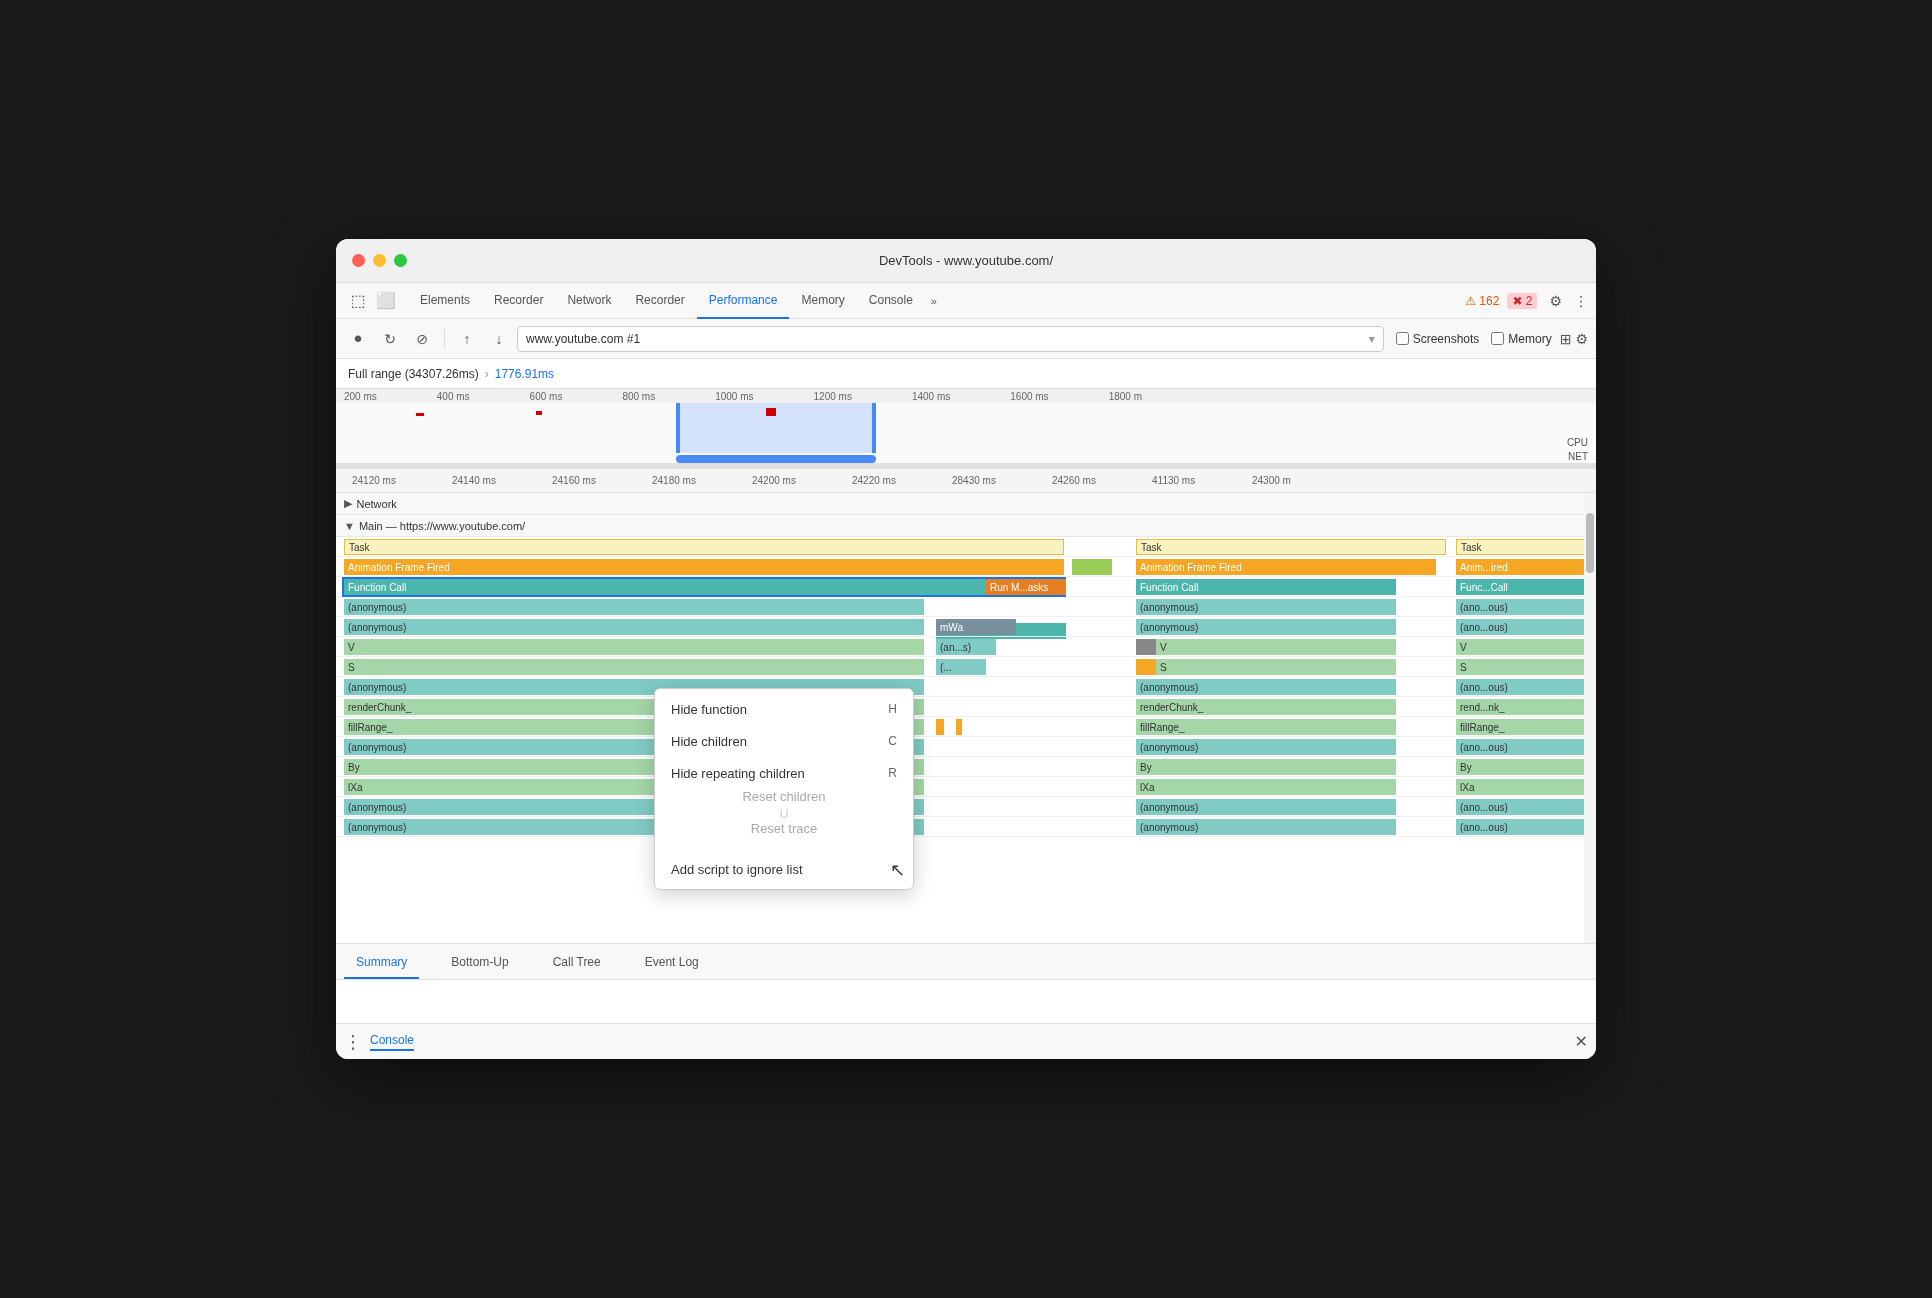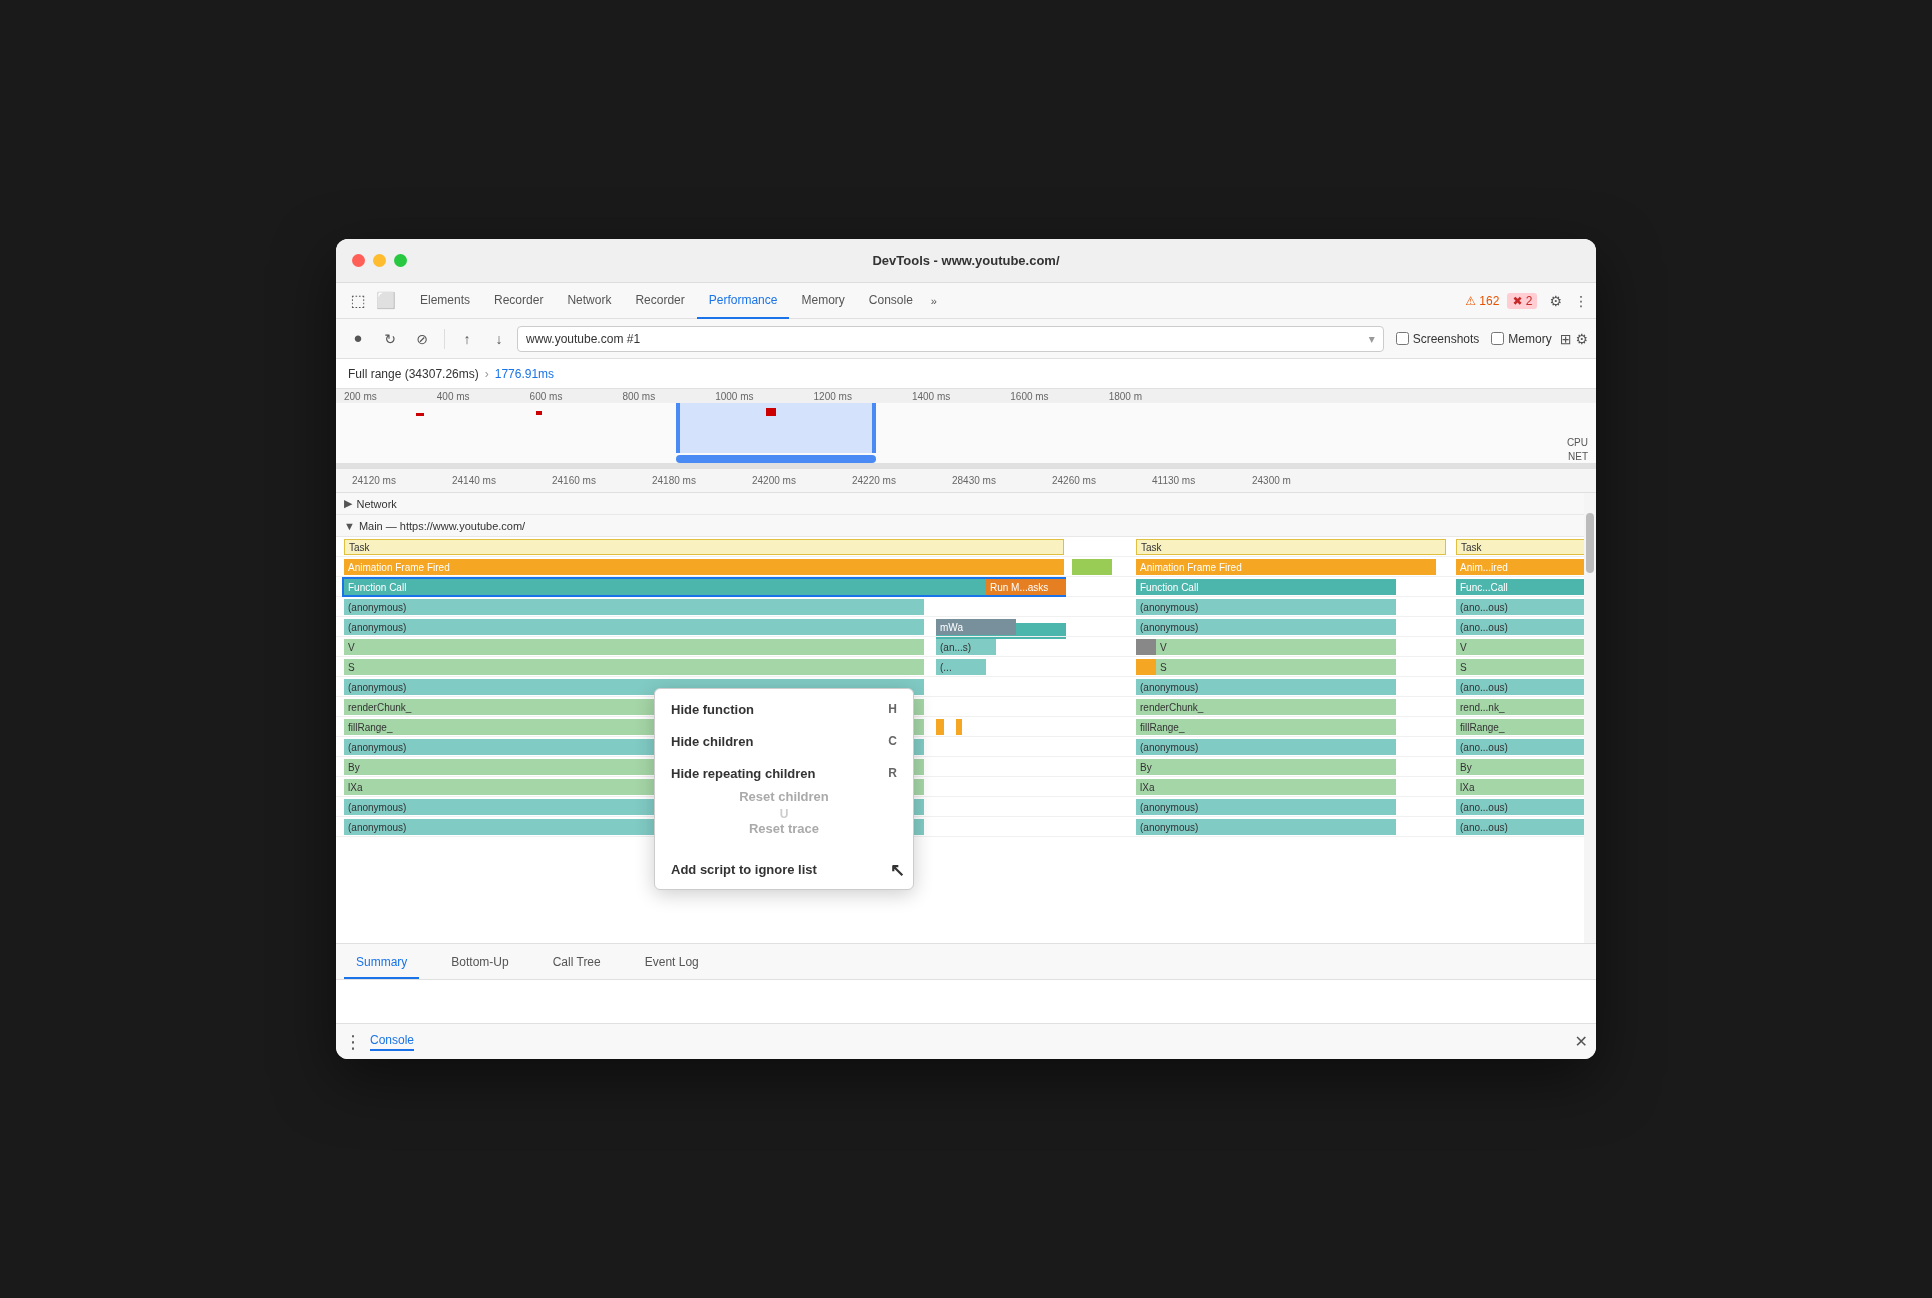--- a/index.html
+++ b/index.html
@@ -43,21 +43,21 @@
     }
     .tl-red { background: #ff5f57; }
     .tl-yellow { background: #febc2e; }
     .tl-green { background: #28c840; }
     .window-title {
       position: absolute;
       left: 50%;
       transform: translateX(-50%);
       font-size: 13px;
       color: #333;
-      font-weight: 700;
+      font-weight: 400;
     }
     
     .toolbar {
       background: #f8f8f8;
       height: 40px;
       display: flex;
       align-items: center;
       padding: 0 8px;
       border-bottom: 1px solid #e0e0e0;
       gap: 4px;
@@ -326,21 +326,20 @@
       position: absolute;
       top: 195px;
       left: 318px;
       background: #fff;
       border: 1px solid #ccc;
       border-radius: 6px;
       box-shadow: 0 4px 20px rgba(0,0,0,0.2);
       width: 260px;
       z-index: 1000;
       padding: 4px 0;
-      font-weight: bold;
     }
     .ctx-item {
       height: 32px;
       display: flex;
       align-items: center;
       padding: 0 16px;
       font-size: 13px;
       color: #333;
       cursor: pointer;
       justify-content: space-between;

